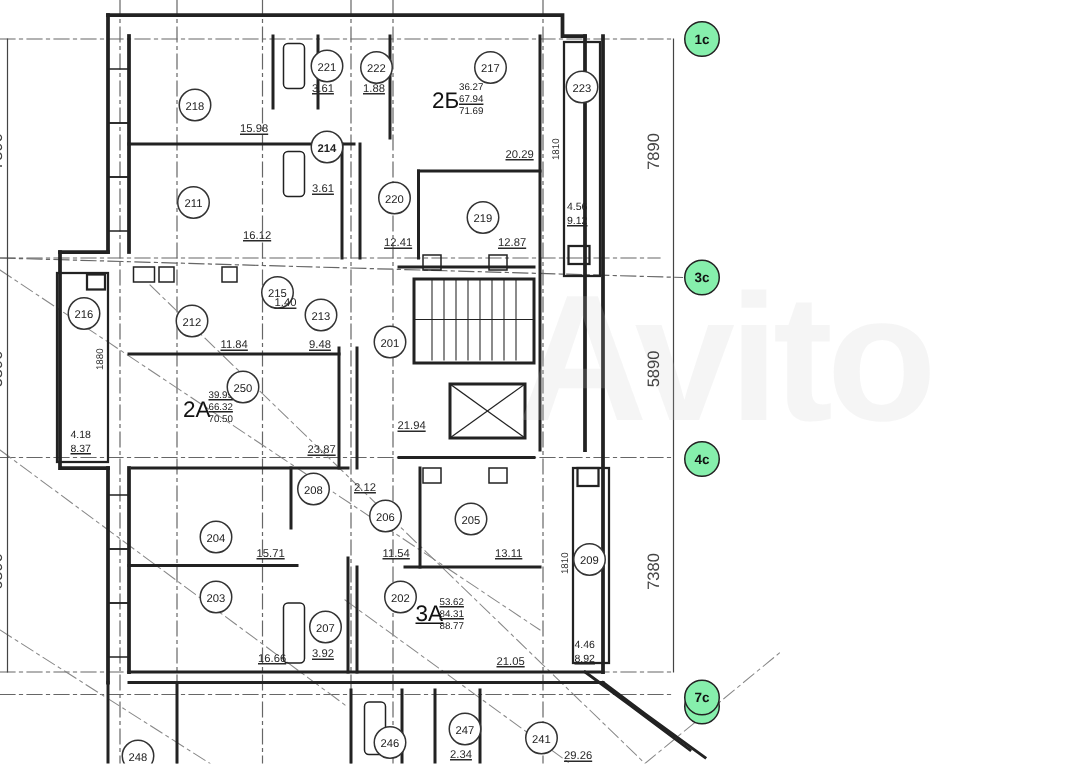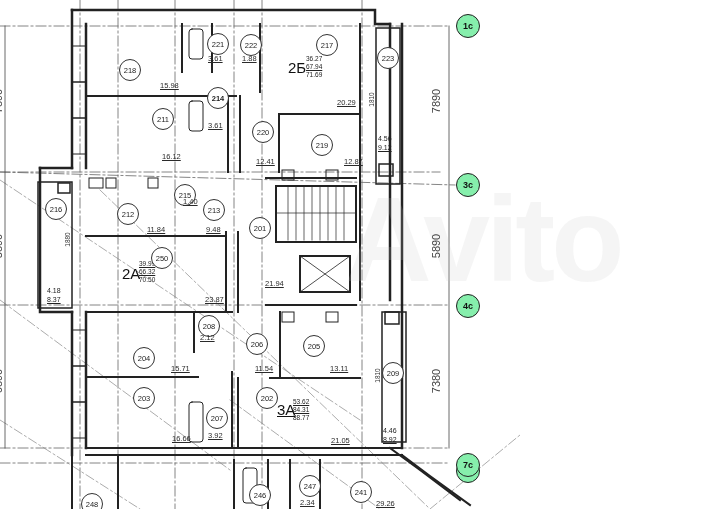--- a/index.html
+++ b/index.html
@@ -201,21 +201,21 @@
   <span class="u">53.62</span>
   <span class="u">84.31</span>
   <span>88.77</span>
 </div>
 
 <div class="room-no" style="left:119px;top:47px;margin-top:12px;">218</div>
 <div class="room-no" style="left:207px;top:33px;">221</div>
 <div class="room-no" style="left:240px;top:34px;">222</div>
 <div class="room-no" style="left:316px;top:34px;">217</div>
 <div class="room-no" style="left:377px;top:47px;">223</div>
-<div class="room-no" style="left:118px;top:108px;margin-left:34px;">211</div>
+<div class="room-no" style="left:118px;top:124px;">211</div>
 <div class="room-no" style="left:207px;top:87px;font-weight:bold;">214</div>
 <div class="room-no" style="left:252px;top:121px;">220</div>
 <div class="room-no" style="left:311px;top:134px;">219</div>
 <div class="room-no" style="left:45px;top:198px;">216</div>
 <div class="room-no" style="left:117px;top:203px;">212</div>
 <div class="room-no" style="left:174px;top:184px;">215</div>
 <div class="room-no" style="left:203px;top:199px;">213</div>
 <div class="room-no" style="left:249px;top:217px;">201</div>
 <div class="room-no" style="left:151px;top:247px;">250</div>
 <div class="room-no" style="left:198px;top:315px;">208</div>
@@ -235,31 +235,31 @@
 <div class="lbl area" style="left:208px;top:55px;">3.61</div>
 <div class="lbl area" style="left:242px;top:55px;">1.88</div>
 <div class="lbl area" style="left:337px;top:99px;">20.29</div>
 <div class="balc" style="left:378px;top:134px;">
   <span>4.56</span><br>
   <span class="u">9.12</span>
 </div>
 <div class="lbl area" style="left:162px;top:153px;">16.12</div>
 <div class="lbl area" style="left:208px;top:122px;">3.61</div>
 <div class="lbl area" style="left:256px;top:158px;">12.41</div>
-<div class="lbl area" style="left:344px;top:158px;">12.87</div>
+<div class="lbl area" style="left:332px;top:158px;">12.87</div>
 <div class="balc" style="left:47px;top:286px;">
   <span>4.18</span><br>
   <span class="u">8.37</span>
 </div>
 <div class="lbl area" style="left:147px;top:226px;">11.84</div>
 <div class="lbl area" style="left:183px;top:198px;">1.40</div>
 <div class="lbl area" style="left:206px;top:226px;">9.48</div>
 <div class="lbl area" style="left:265px;top:280px;">21.94</div>
 <div class="lbl area" style="left:205px;top:296px;">23.87</div>
-<div class="lbl area" style="left:200px;top:334px;">2.12</div>
+<div class="lbl area" style="left:200px;top:321px;padding-left:36px;">2.12</div>
 <div class="lbl area" style="left:171px;top:365px;">15.71</div>
 <div class="lbl area" style="left:255px;top:365px;">11.54</div>
 <div class="lbl area" style="left:330px;top:365px;">13.11</div>
 <div class="balc" style="left:383px;top:426px;">
   <span>4.46</span><br>
   <span class="u">8.92</span>
 </div>
 <div class="lbl area" style="left:172px;top:435px;">16.66</div>
 <div class="lbl area" style="left:208px;top:432px;">3.92</div>
 <div class="lbl area" style="left:331px;top:437px;">21.05</div>

